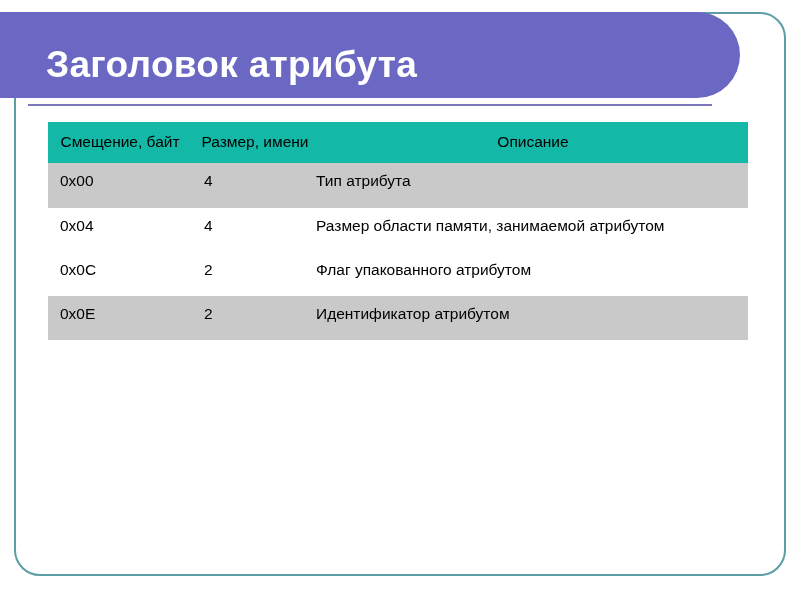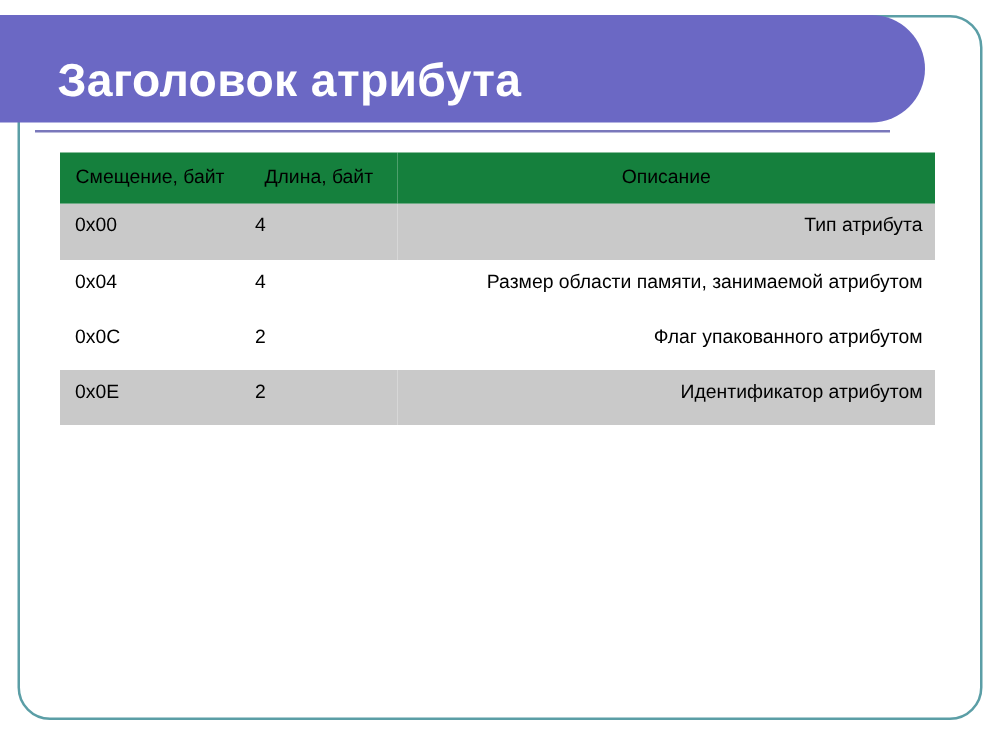--- a/index.html
+++ b/index.html
@@ -71,21 +71,21 @@
   table.attr-table {
     border-collapse: collapse;
     width: 700px;
     table-layout: fixed;
   }
   table.attr-table col.c1 { width: 144px; }
   table.attr-table col.c2 { width: 126px; }
   table.attr-table col.c3 { width: 430px; }
 
   table.attr-table th {
-    background: #15803d;
+    background: #14b8a6;
     color: #000000;
     font-size: 15.5px;
     font-weight: normal;
     text-align: center;
     padding: 10px 8px 12px 8px;
     vertical-align: top;
     line-height: 1.25;
   }
   table.attr-table td {
     font-size: 15.5px;
@@ -97,21 +97,20 @@
   table.attr-table tbody tr.shaded td {
     background: #c9c9c9;
   }
   table.attr-table tbody tr.plain td {
     background: #ffffff;
     margin-top: 46px;
   }
   td.desc {
     padding-left: 14px;
     text-indent: -14px;
-    text-align: right;
   }
 </style>
 </head>
 <body>
 
 <div class="slide">
 
   <div class="frame"></div>
 
   <div class="header-band">
@@ -123,21 +122,21 @@
   <div class="table-wrap">
     <table class="attr-table">
       <colgroup>
         <col class="c1">
           <col class="c2">
           <col class="c3">
       </colgroup>
       <thead>
         <tr>
           <th>Смещение, байт</th>
-          <th>Длина, байт</th>
+          <th>Размер, имени</th>
           <th>Описание</th>
         </tr>
       </thead>
       <tbody>
         <tr class="shaded">
           <td>0x00</td>
           <td>4</td>
           <td class="desc">Тип атрибута</td>
         </tr>
         <tr class="plain">

